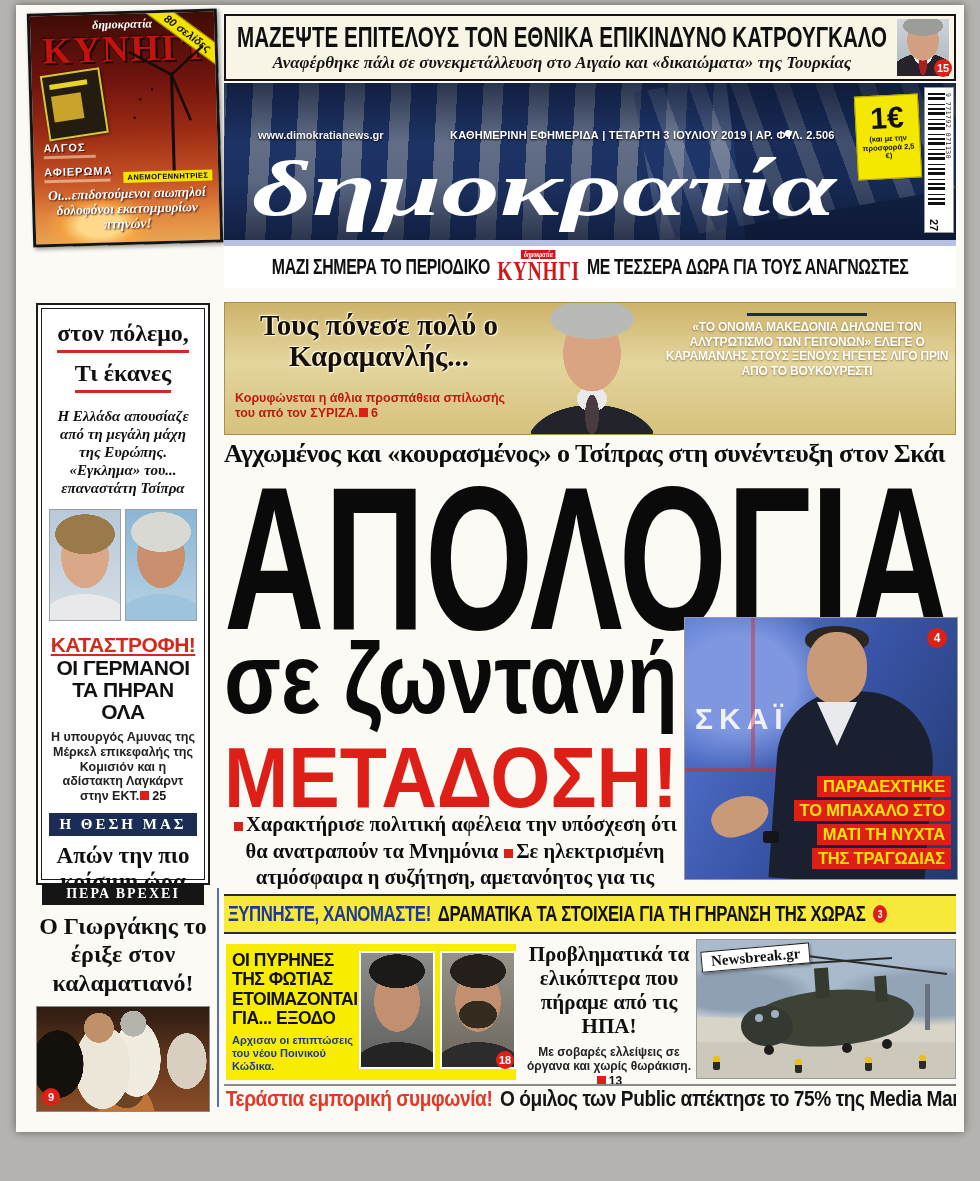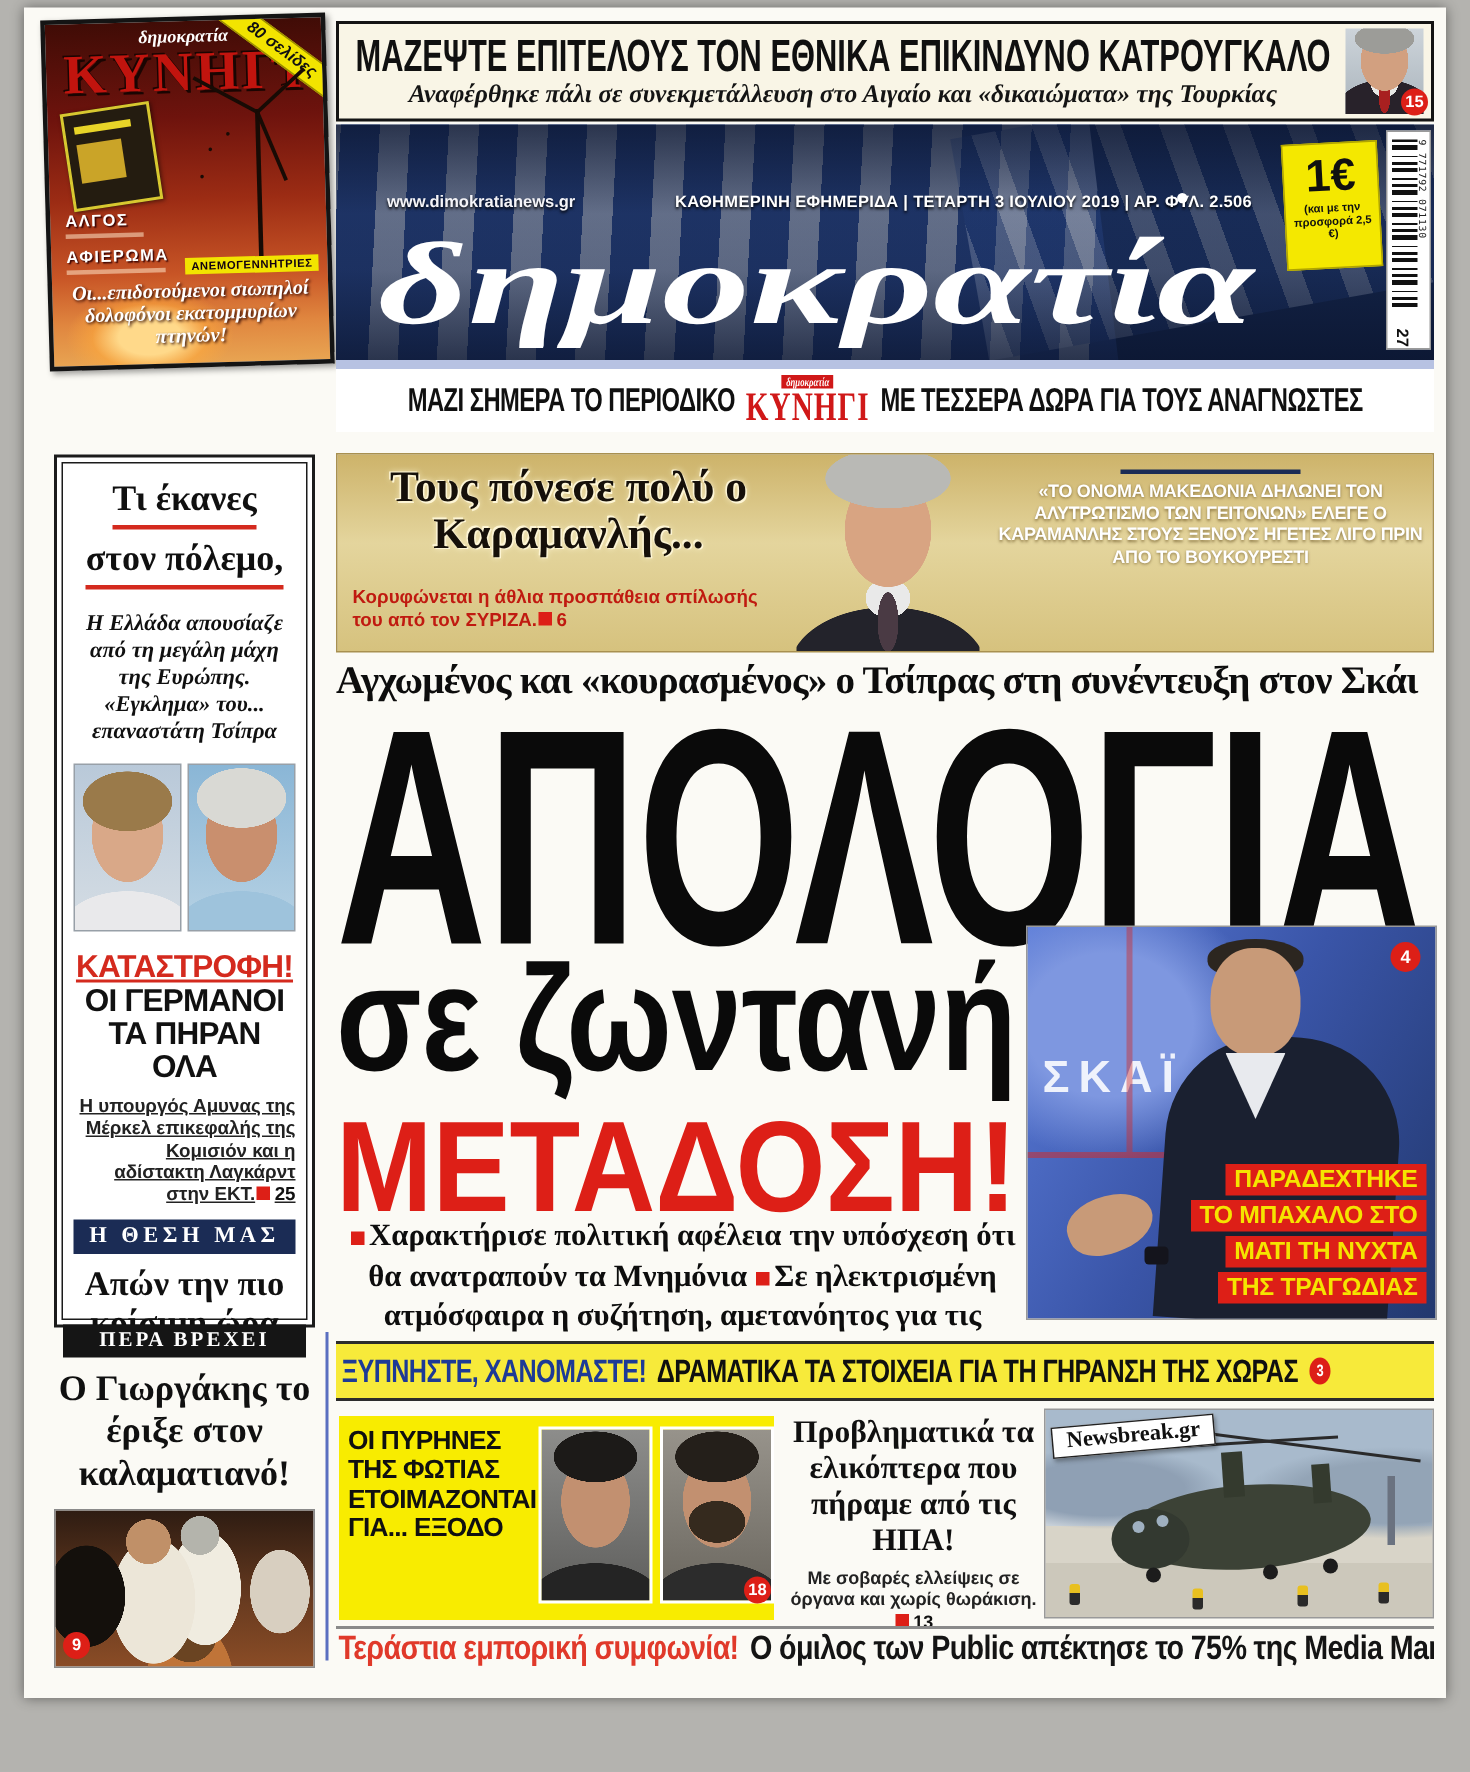--- a/index.html
+++ b/index.html
@@ -90,21 +90,21 @@
     radial-gradient(24px 32px at 50% 42%, #d9a888 0 99%, transparent),
     radial-gradient(44px 26px at 50% 100%, #e9e9eb 0 99%, transparent),
     linear-gradient(180deg,#b9c9d9,#d5dde4);}
   .face2{background:
     radial-gradient(30px 20px at 50% 20%, #d9d9d4 0 99%, transparent),
     radial-gradient(24px 32px at 50% 42%, #c98f6e 0 99%, transparent),
     radial-gradient(44px 26px at 50% 100%, #9ec3dc 0 99%, transparent),
     linear-gradient(180deg,#8ab6d6,#b7d2e4);}
   .cat-k{font:bold 21px "Liberation Sans",sans-serif;color:#d42a1e;letter-spacing:-.5px;margin-top:12px;text-decoration:underline;}
   .cat-h{font:bold 21px "Liberation Sans",sans-serif;color:#111;letter-spacing:-.5px;line-height:1.05;}
-  .cat-b{font:bold 12.5px "Liberation Sans",sans-serif;color:#222;line-height:1.18;text-align:right;margin-top:7px;text-decoration:underline;}
+  .cat-b{font:bold 12.5px "Liberation Sans",sans-serif;color:#222;line-height:1.18;text-align:center;margin-top:7px;}
   .pgref{font-weight:bold;color:#111;}
   .band-navy{margin:9px auto 0;background:#1b2c55;color:#fff;font:bold 15px "Liberation Serif",serif;
     letter-spacing:3px;padding:3px 0;}
   .pos-h{font:bold 23px "Liberation Serif",serif;color:#101010;line-height:1.15;margin-top:7px;}
 
   .lbox2{left:20px;top:878px;width:174px;height:224px;text-align:center;}
   .band-black{margin:0 6px;background:#151515;color:#fff;font:bold 14px "Liberation Serif",serif;
     letter-spacing:2px;padding:3px 0;}
   .pera-h{font:bold 24px "Liberation Serif",serif;color:#101010;line-height:1.18;margin-top:7px;}
   .dance{position:relative;margin-top:9px;width:100%;height:106px;border:1px solid #8a8a8a;box-sizing:border-box;background:
@@ -280,22 +280,22 @@
       <span class="promo-mag">
         <span class="promo-mag-lbl">δημοκρατία</span>
         <span class="promo-mag-t">ΚΥΝΗΓΙ</span>
       </span>
       <span class="promo-txt">ΜΕ ΤΕΣΣΕΡΑ ΔΩΡΑ ΓΙΑ ΤΟΥΣ ΑΝΑΓΝΩΣΤΕΣ</span>
     </div>
   </div>
 
   <div class="abs lbox1">
     <div class="lbox1-in">
+      <div><span class="wq-line">στον πόλεμο,</span></div>
       <div><span class="wq-line">Τι έκανες</span></div>
-      <div><span class="wq-line">στον πόλεμο,</span></div>
       <div class="wq-deck">Η Ελλάδα απουσίαζε από τη μεγάλη μάχη της Ευρώπης. «Εγκλημα» του... επαναστάτη Τσίπρα</div>
       <div class="wq-photos">
         <div class="face face1"></div>
         <div class="face face2"></div>
       </div>
       <div class="cat-k">ΚΑΤΑΣΤΡΟΦΗ!</div>
       <div class="cat-h">ΟΙ ΓΕΡΜΑΝΟΙ</div>
       <div class="cat-h">ΤΑ ΠΗΡΑΝ ΟΛΑ</div>
       <div class="cat-b"><span>Η υπουργός Αμυνας της Μέρκελ επικεφαλής της Κομισιόν και η αδίστακτη Λαγκάρντ στην ΕΚΤ.</span><span class="sq"></span><span class="pgref">25</span></div>
       <div class="band-navy">Η ΘΕΣΗ ΜΑΣ</div>
@@ -362,20 +362,21 @@
     <div class="alert-in">
       <span class="alert-lead">ΞΥΠΝΗΣΤΕ, ΧΑΝΟΜΑΣΤΕ!</span>
       <span class="alert-rest">ΔΡΑΜΑΤΙΚΑ ΤΑ ΣΤΟΙΧΕΙΑ ΓΙΑ ΤΗ ΓΗΡΑΝΣΗ ΤΗΣ ΧΩΡΑΣ</span>
       <span class="badge">3</span>
     </div>
   </div>
 
   <div class="abs pyr">
     <div class="pyr-txt">
       <div class="pyr-h">ΟΙ ΠΥΡΗΝΕΣ ΤΗΣ ΦΩΤΙΑΣ ΕΤΟΙΜΑΖΟΝΤΑΙ ΓΙΑ... ΕΞΟΔΟ</div>
+      <div class="pyr-d">Αρχισαν οι επιπτώσεις του νέου Ποινικού Κώδικα.</div>
     </div>
     <div class="pyr-pics">
       <div class="mug"></div>
       <div class="mug beard"></div>
       <span class="badge pyr-badge">18</span>
     </div>
   </div>
 
   <div class="abs heli-t">
     <div class="heli-h">Προβληματικά τα ελικόπτερα που πήραμε από τις ΗΠΑ!</div>

